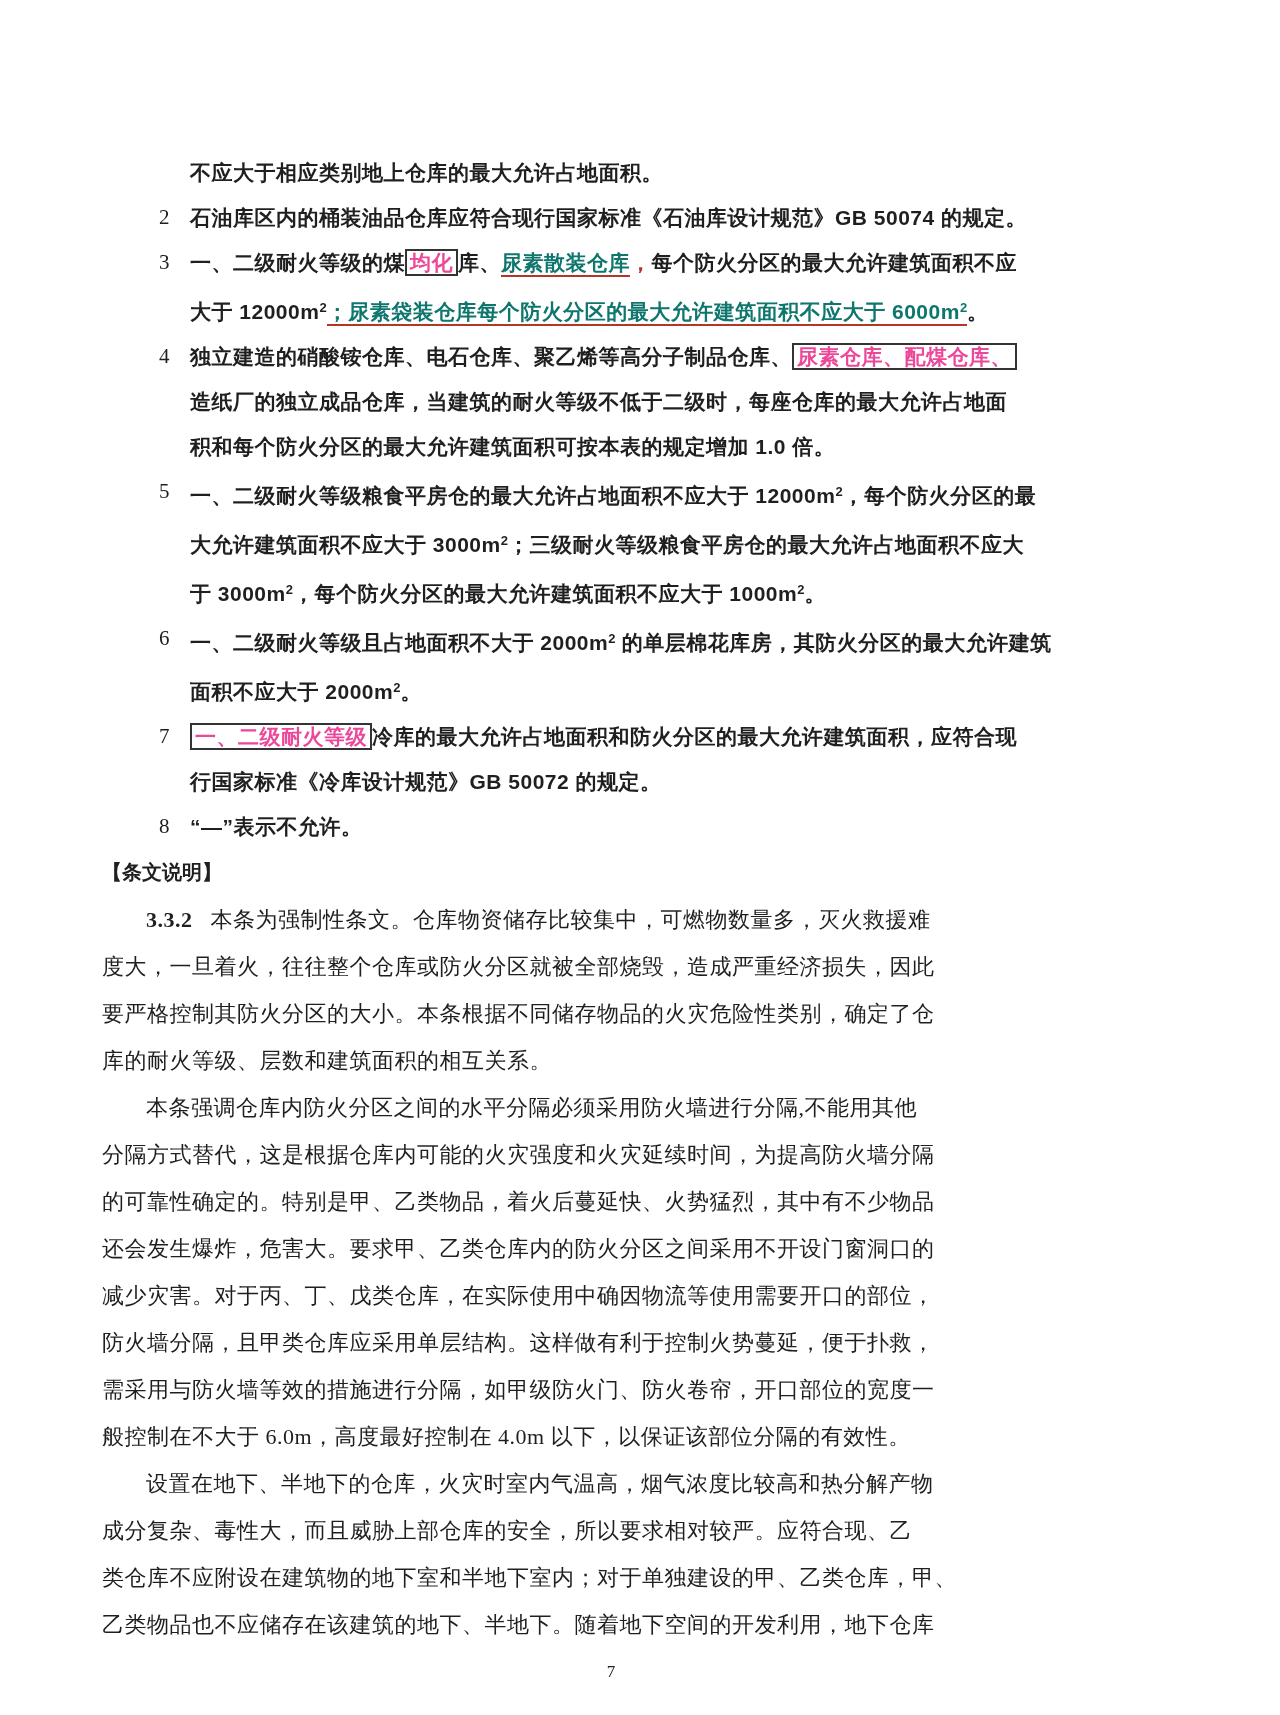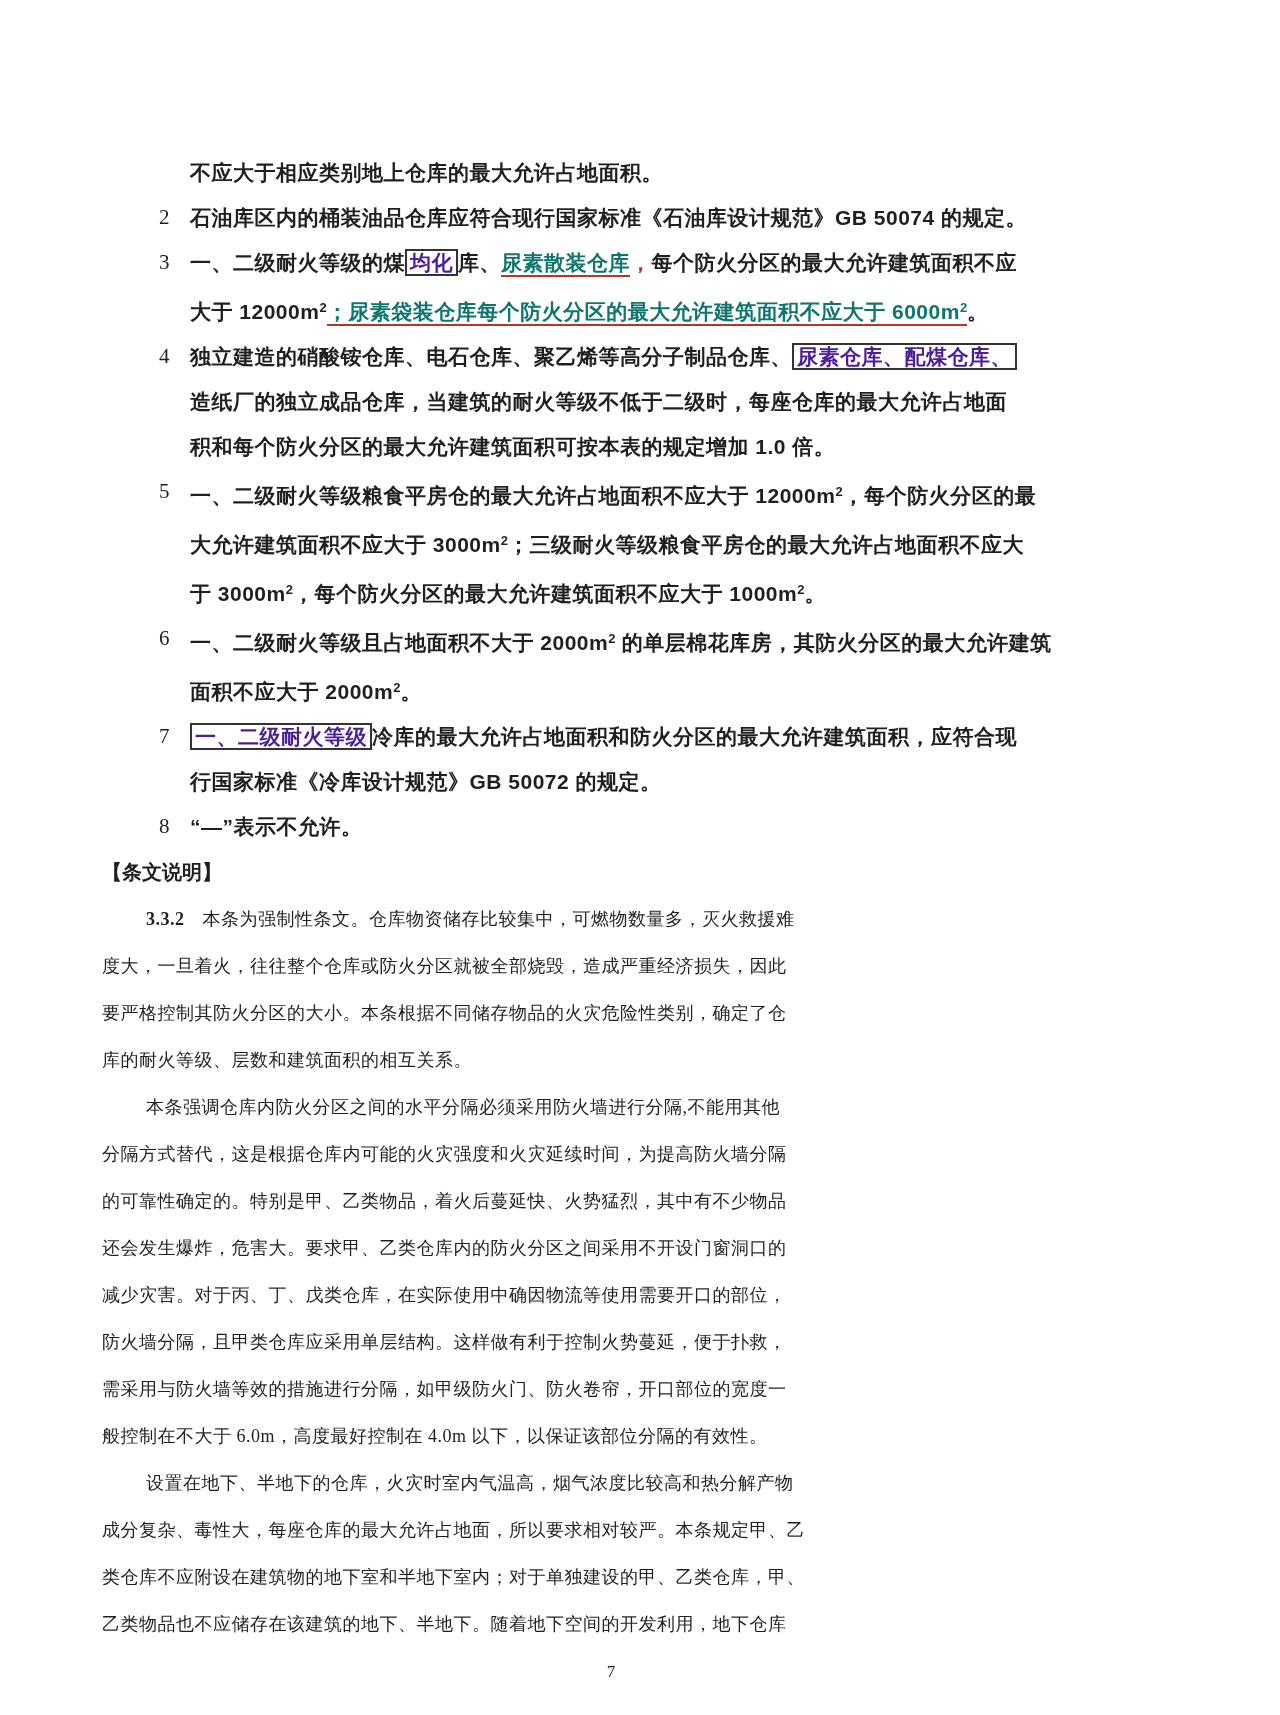--- a/index.html
+++ b/index.html
@@ -31,21 +31,21 @@
   .cl .num {
     position: absolute;
     left: 57px;
     top: 0;
     font-family: "Liberation Serif", "DejaVu Serif", serif;
     font-weight: 400;
     letter-spacing: 0;
   }
   
   .cmt {
-    font-size: 18px;
+    font-size: 22px;
     line-height: 47px;
     white-space: nowrap;
     letter-spacing: 0.5px;
   }
   .ind { padding-left: 44px; }
   .cmt-header {
     font-family: "Liberation Sans", "DejaVu Sans", sans-serif;
     font-weight: 700;
     font-size: 20px;
     line-height: 47px;
@@ -55,21 +55,21 @@
     margin-right: 18px;
   }
   
   .red { color: #b2362a; }
   .runder {
     color: #0f766e;
     border-bottom: 2px solid #b2362a;
     padding-bottom: 1px;
   }
   .boxed {
-    color: #4c1d95;
+    color: #ec4899;
     border: 2px solid #333333;
     padding: 0 3px;
   }
   .sup {
     font-size: 13px;
     vertical-align: 7px;
     letter-spacing: 0;
   }
   .pagenum {
     text-align: center;
@@ -156,19 +156,19 @@
   <div class="cmt ind"><span>本条强调仓库内防火分区之间的水平分隔必须采用防火墙进行分隔,不能用其他</span></div>
   <div class="cmt"><span>分隔方式替代，这是根据仓库内可能的火灾强度和火灾延续时间，为提高防火墙分隔</span></div>
   <div class="cmt"><span>的可靠性确定的。特别是甲、乙类物品，着火后蔓延快、火势猛烈，其中有不少物品</span></div>
   <div class="cmt"><span>还会发生爆炸，危害大。要求甲、乙类仓库内的防火分区之间采用不开设门窗洞口的</span></div>
   <div class="cmt"><span>减少灾害。对于丙、丁、戊类仓库，在实际使用中确因物流等使用需要开口的部位，</span></div>
   <div class="cmt"><span>防火墙分隔，且甲类仓库应采用单层结构。这样做有利于控制火势蔓延，便于扑救，</span></div>
   <div class="cmt"><span>需采用与防火墙等效的措施进行分隔，如甲级防火门、防火卷帘，开口部位的宽度一</span></div>
   <div class="cmt"><span>般控制在不大于 6.0m，高度最好控制在 4.0m 以下，以保证该部位分隔的有效性。</span></div>
 
   <div class="cmt ind"><span>设置在地下、半地下的仓库，火灾时室内气温高，烟气浓度比较高和热分解产物</span></div>
-  <div class="cmt"><span>成分复杂、毒性大，每座仓库的最大允许占地面，所以要求相对较严。本条规定甲、乙</span></div>
+  <div class="cmt"><span>成分复杂、毒性大，而且威胁上部仓库的安全，所以要求相对较严。应符合现、乙</span></div>
   <div class="cmt"><span>类仓库不应附设在建筑物的地下室和半地下室内；对于单独建设的甲、乙类仓库，甲、</span></div>
   <div class="cmt"><span>乙类物品也不应储存在该建筑的地下、半地下。随着地下空间的开发利用，地下仓库</span></div>
 
   <div class="pagenum">7</div>
 
 </div>
 
 </body></html>

